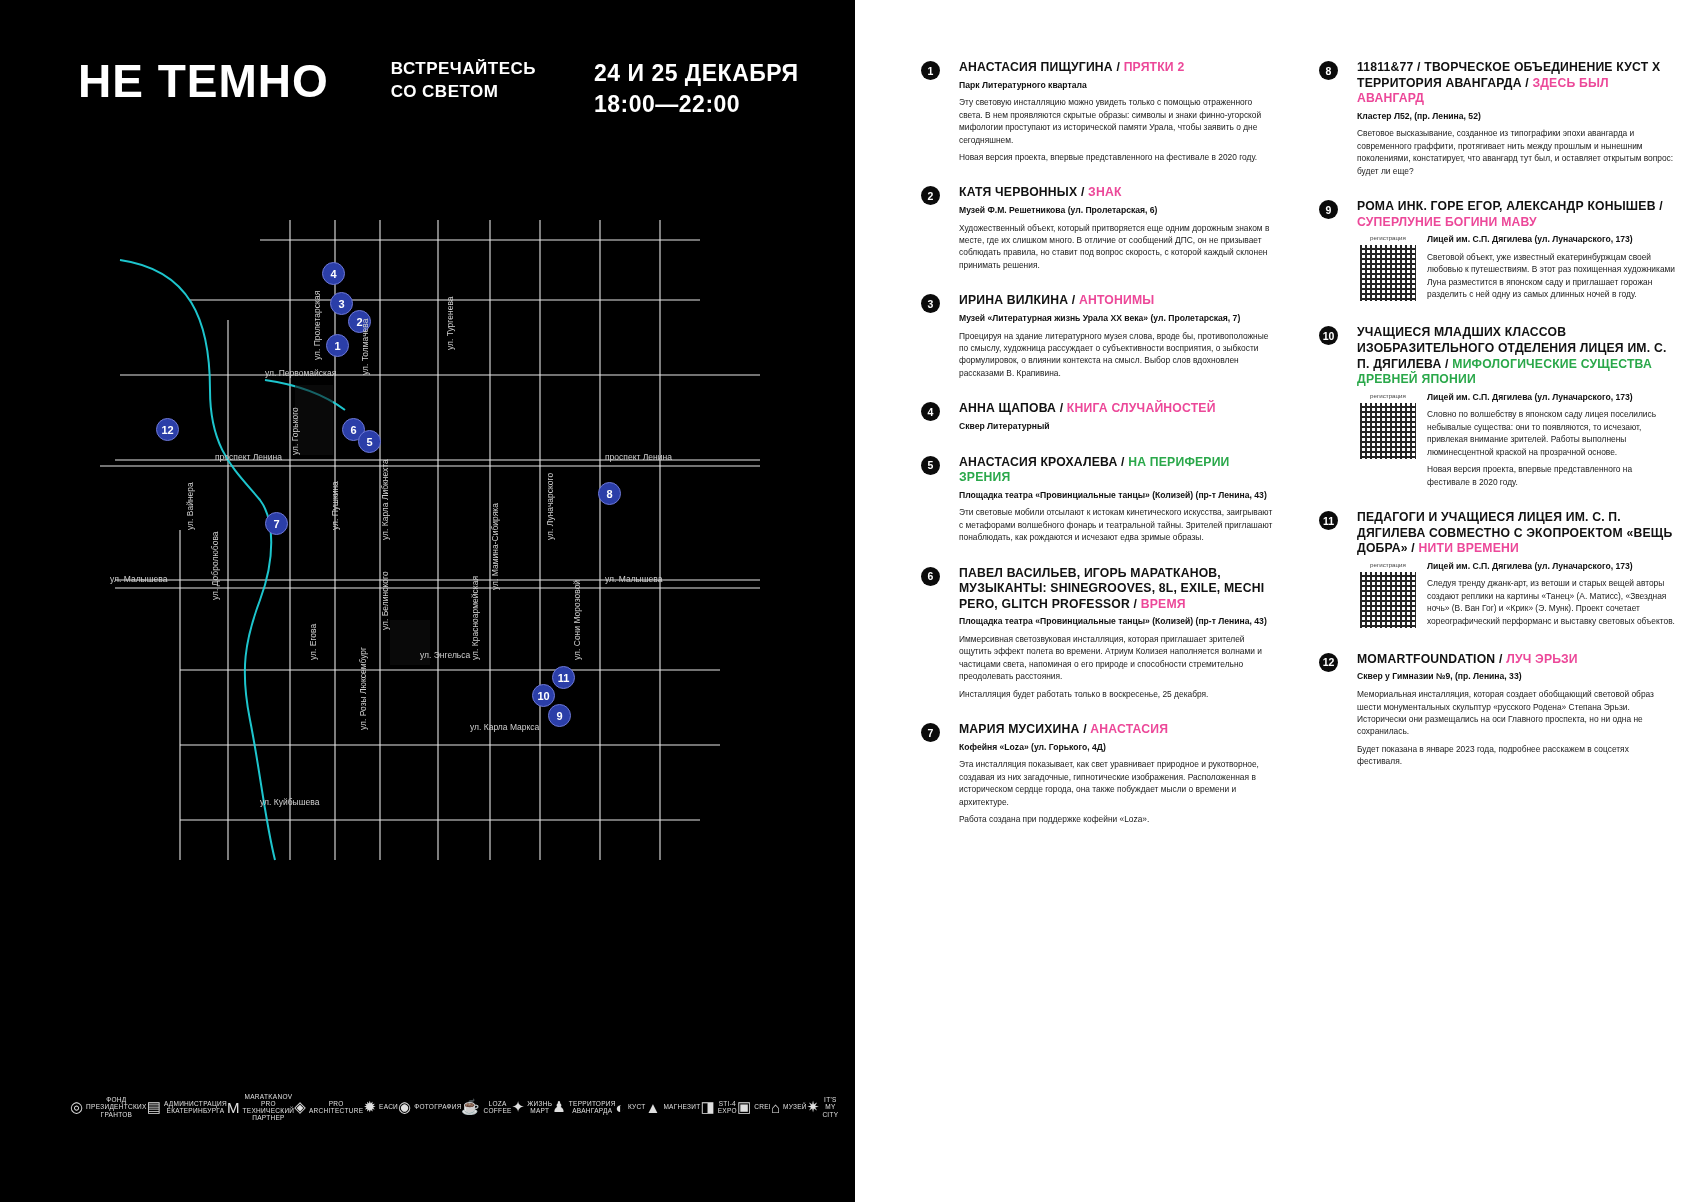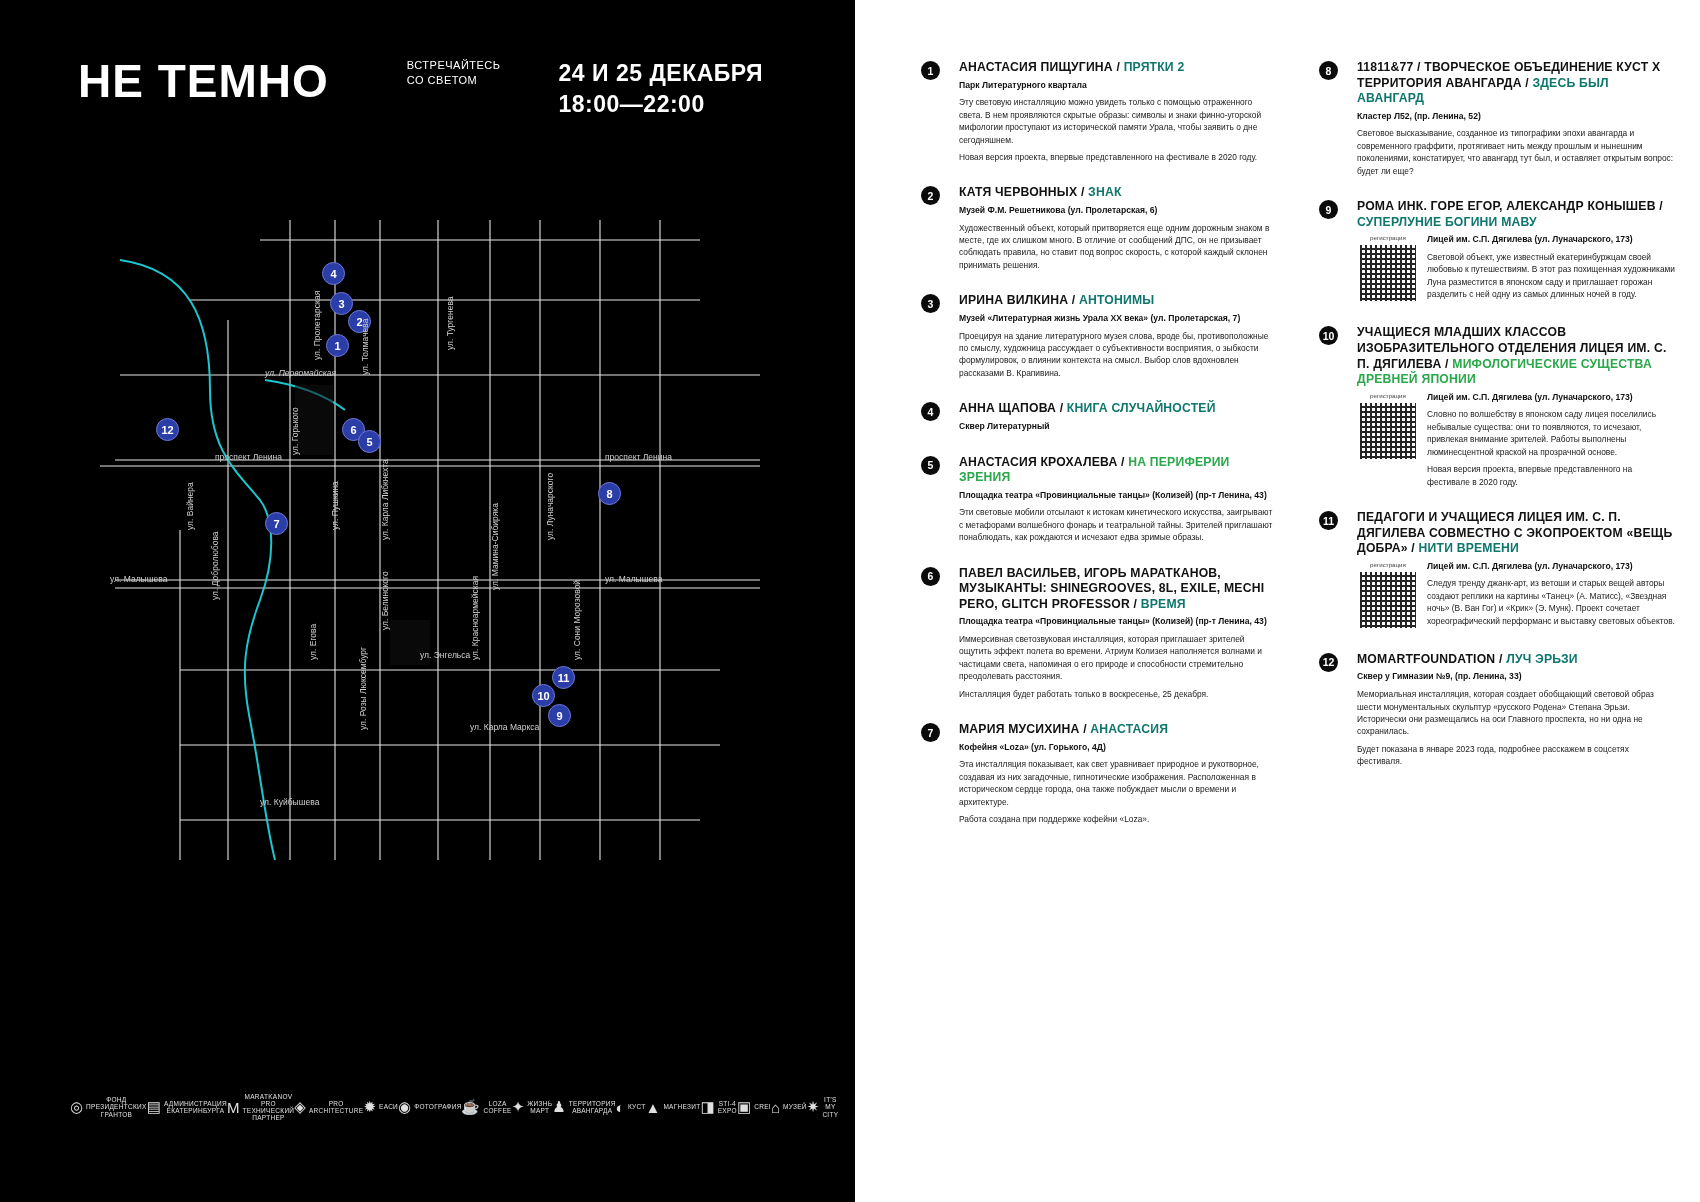--- a/index.html
+++ b/index.html
@@ -3,21 +3,21 @@
 <meta charset="utf-8">
 <style>
   html,body{margin:0;padding:0;background:#fff;}
   body{width:1700px;height:1202px;font-family:"Liberation Sans",sans-serif;color:#111;overflow:hidden;}
   .page{position:relative;width:1700px;height:1202px;display:flex;}
 
   
   .poster{position:relative;width:855px;height:1202px;background:#000;color:#fff;flex:0 0 855px;}
   .poster-header{position:absolute;left:78px;top:58px;right:60px;display:flex;align-items:flex-start;}
   .title-main{font-size:46px;font-weight:bold;letter-spacing:1px;line-height:1;margin-right:62px;white-space:nowrap;}
-  .meet{font-size:11px;font-weight:normal;line-height:1.35;letter-spacing:.5px;margin-right:58px;white-space:nowrap;margin-left:16px;}
+  .meet{font-size:17px;font-weight:bold;line-height:1.35;letter-spacing:.5px;margin-right:58px;white-space:nowrap;}
   .dates{font-size:23px;font-weight:bold;line-height:1.35;letter-spacing:.5px;white-space:nowrap;}
 
   .map-wrap{position:absolute;left:60px;top:200px;width:740px;height:680px;}
   .map-wrap svg{display:block;}
   .pin{position:absolute;width:21px;height:21px;border-radius:50%;background:#2b3ea8;color:#fff;font-size:11px;
        display:flex;align-items:center;justify-content:center;font-weight:bold;border:1px solid #6d78d6;}
   .street{position:absolute;color:#cfcfcf;font-size:8.5px;white-space:nowrap;}
   .street.vert{transform:rotate(-90deg);transform-origin:left top;}
 
   .center-city{position:absolute;left:0;right:0;top:990px;text-align:center;font-size:38px;font-weight:bold;letter-spacing:1px;}
@@ -29,21 +29,21 @@
   .logo .mark{font-size:15px;margin-right:3px;}
 
   
   .listing{position:relative;flex:1 1 auto;height:1202px;background:#fff;padding:60px 46px 0 66px;box-sizing:border-box;}
   .cols{display:flex;gap:42px;}
   .col{width:356px;}
   .entry{position:relative;padding-left:38px;margin-bottom:22px;}
   .num{position:absolute;left:0;top:1px;width:19px;height:19px;border-radius:50%;background:#0b0b0b;color:#fff;
        font-size:10.5px;display:flex;align-items:center;justify-content:center;font-weight:bold;}
   .ename{font-size:12.2px;font-weight:bold;line-height:1.28;letter-spacing:.2px;margin-bottom:4px;}
-  .ework{color:#0f766e;}
+  .ework{color:#ec4899;}
   .ework.green{color:#2aa84a;}
   .eplace{font-size:8.6px;font-weight:bold;line-height:1.35;margin-bottom:5px;}
   .edesc{font-size:8.4px;line-height:1.48;color:#1a1a1a;margin-bottom:5px;}
   .edesc:last-child{margin-bottom:0;}
   .qrrow{display:flex;align-items:flex-start;}
   .qrbox{width:62px;flex:0 0 62px;margin-right:8px;text-align:center;}
   .qrlabel{font-size:6.2px;color:#444;margin-bottom:2px;}
   .qr{width:56px;height:56px;margin:0 auto;
       background-image:
         linear-gradient(90deg,#000 50%,transparent 50%),
@@ -116,21 +116,21 @@
       <div class="pin" style="left:96px;top:218px;">12</div>
       <div class="pin" style="left:538px;top:282px;">8</div>
       <div class="pin" style="left:205px;top:312px;">7</div>
       <div class="pin" style="left:492px;top:466px;">11</div>
       <div class="pin" style="left:472px;top:484px;">10</div>
       <div class="pin" style="left:488px;top:504px;">9</div>
 
       <div class="street vert" style="left:252px;top:160px;">ул. Пролетарская</div>
       <div class="street vert" style="left:300px;top:175px;">ул. Толмачева</div>
       <div class="street vert" style="left:385px;top:150px;">ул. Тургенева</div>
-      <div class="street" style="left:205px;top:168px;font-style:italic;">ул. Первомайская</div>
+      <div class="street" style="left:205px;top:168px;">ул. Первомайская</div>
       <div class="street vert" style="left:230px;top:255px;">ул. Горького</div>
       <div class="street" style="left:155px;top:252px;">проспект Ленина</div>
       <div class="street" style="left:545px;top:252px;">проспект Ленина</div>
       <div class="street vert" style="left:270px;top:330px;">ул. Пушкина</div>
       <div class="street vert" style="left:320px;top:340px;">ул. Карла Либкнехта</div>
       <div class="street vert" style="left:485px;top:340px;">ул. Луначарского</div>
       <div class="street vert" style="left:125px;top:330px;">ул. Вайнера</div>
       <div class="street" style="left:50px;top:374px;">ул. Малышева</div>
       <div class="street" style="left:545px;top:374px;">ул. Малышева</div>
       <div class="street vert" style="left:430px;top:390px;">ул. Мамина-Сибиряка</div>

